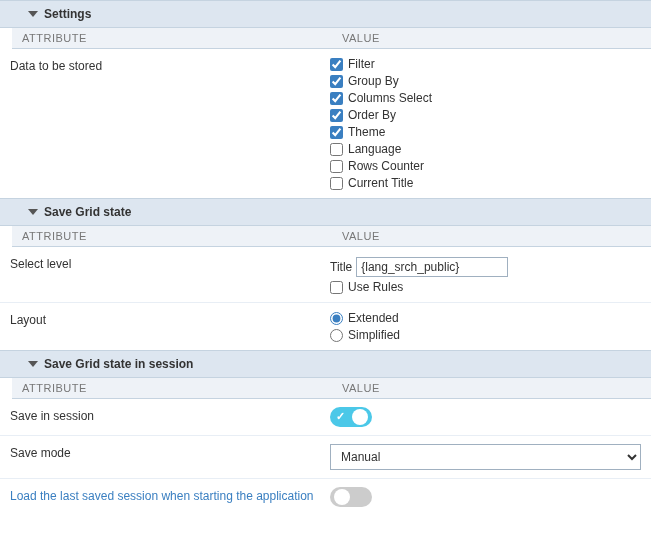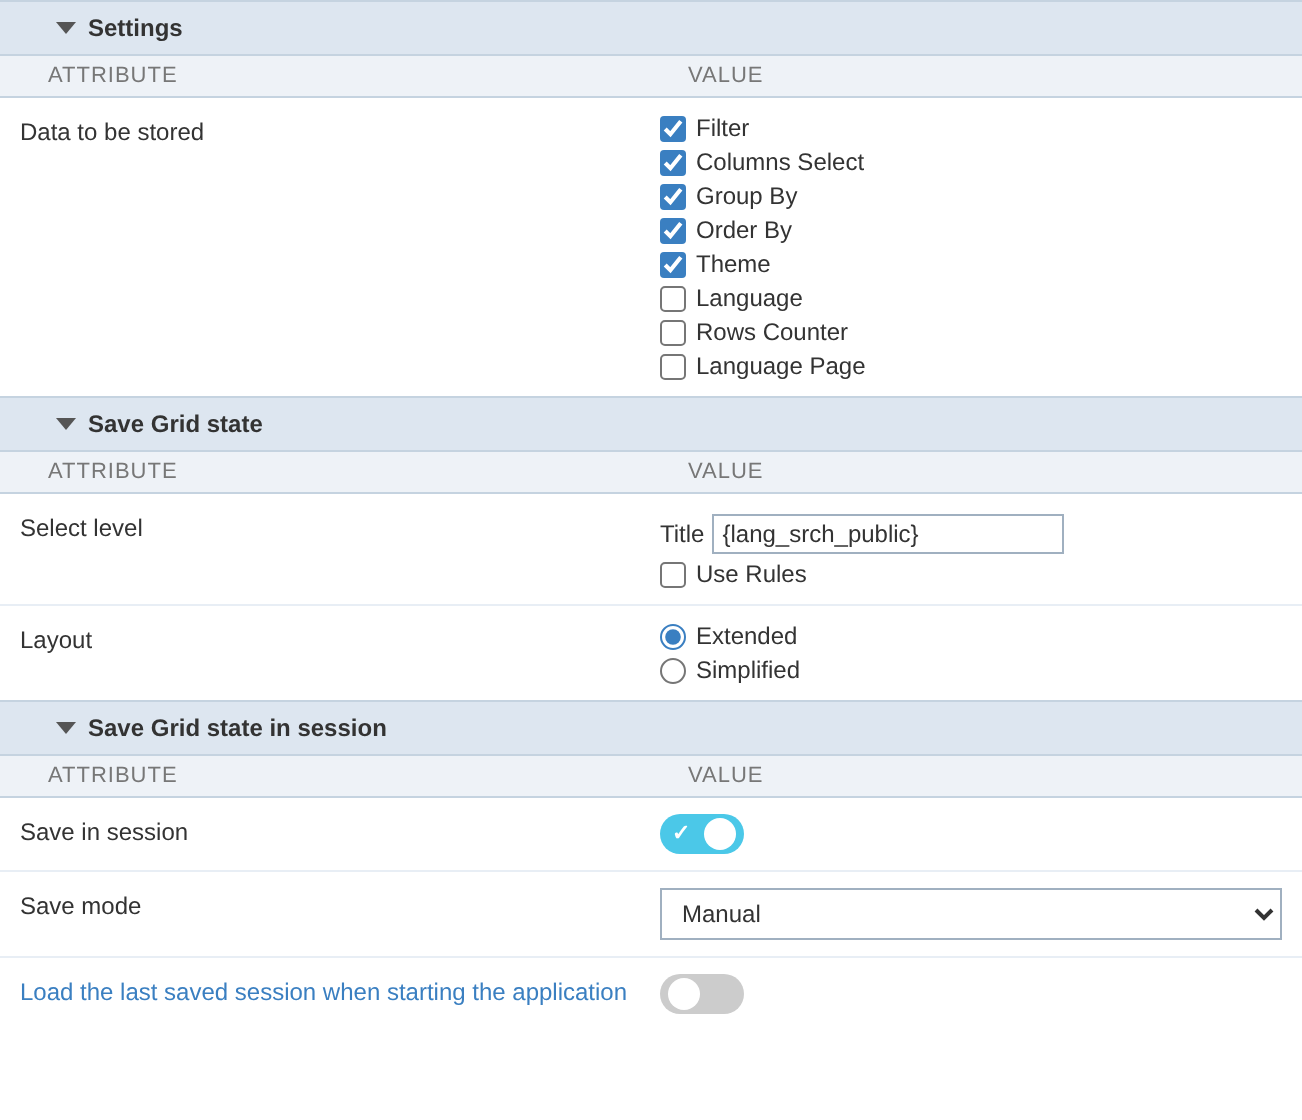--- a/index.html
+++ b/index.html
@@ -30,22 +30,23 @@
       border-left: 5px solid transparent;
       border-right: 5px solid transparent;
       border-top: 6px solid #555;
       display: inline-block;
     }
 
     .col-headers {
       display: grid;
       grid-template-columns: 320px 1fr;
       background: #eef2f7;
-      padding: 4px 24px;
+      padding: 4px 10px;
       border-bottom: 1px solid #c5d3e0;
+      margin-left: 12px;
     }
 
     .col-header {
       font-size: 11px;
       color: #777;
       text-transform: uppercase;
       letter-spacing: 0.5px;
     }
 
     .row {
@@ -109,21 +110,21 @@
     .title-label {
       font-size: 12px;
       color: #333;
     }
 
     .title-input {
       border: 1px solid #a0b0c0;
       padding: 2px 4px;
       font-size: 12px;
       color: #333;
-      width: 176px;
+      width: 152px;
       background: #fff;
     }
 
     
     .toggle-switch {
       position: relative;
       width: 42px;
       height: 20px;
       display: inline-block;
     }
@@ -209,45 +210,45 @@
     <div class="section-wrapper">
       <div class="row">
         <div class="row-label">Data to be stored</div>
         <div class="row-value">
           <label class="checkbox-item">
             <input type="checkbox" checked="" style="">
             <span>Filter</span>
           </label>
           <label class="checkbox-item">
             <input type="checkbox" checked="" style="">
+            <span>Group By</span>
+          </label>
+          <label class="checkbox-item">
+            <input type="checkbox" checked="" style="">
             <span>Columns Select</span>
           </label>
           <label class="checkbox-item">
             <input type="checkbox" checked="" style="">
-            <span>Group By</span>
-          </label>
-          <label class="checkbox-item">
-            <input type="checkbox" checked="" style="">
             <span>Order By</span>
           </label>
           <label class="checkbox-item">
             <input type="checkbox" checked="" style="">
             <span>Theme</span>
           </label>
           <label class="checkbox-item">
             <input type="checkbox" style="">
             <span>Language</span>
           </label>
           <label class="checkbox-item">
             <input type="checkbox" style="">
             <span>Rows Counter</span>
           </label>
           <label class="checkbox-item">
             <input type="checkbox" style="">
-            <span>Language Page</span>
+            <span>Current Title</span>
           </label>
         </div>
       </div>
     </div>
   </div>
 
   <div>
     <div class="section-header">
       <span class="triangle"></span>
       <span>Save Grid state</span>

